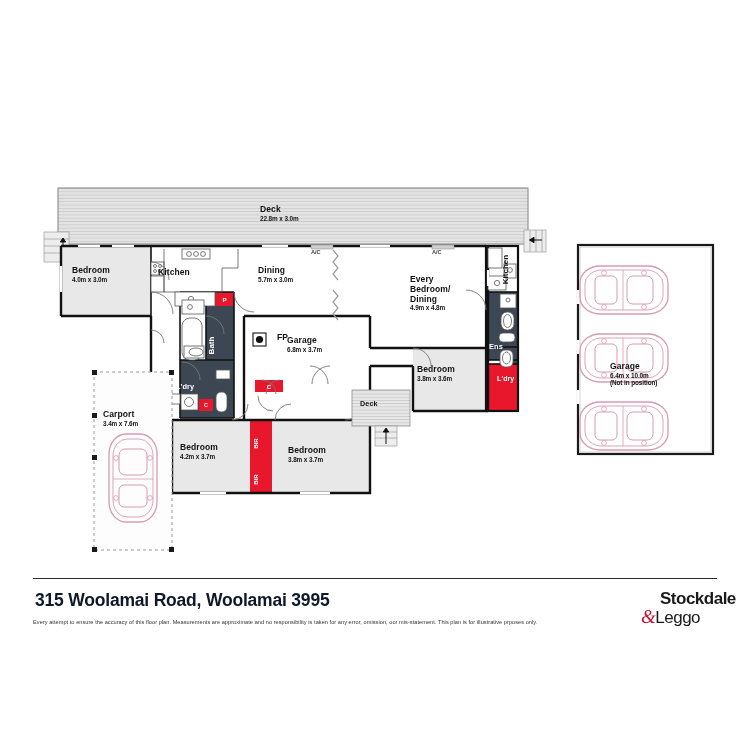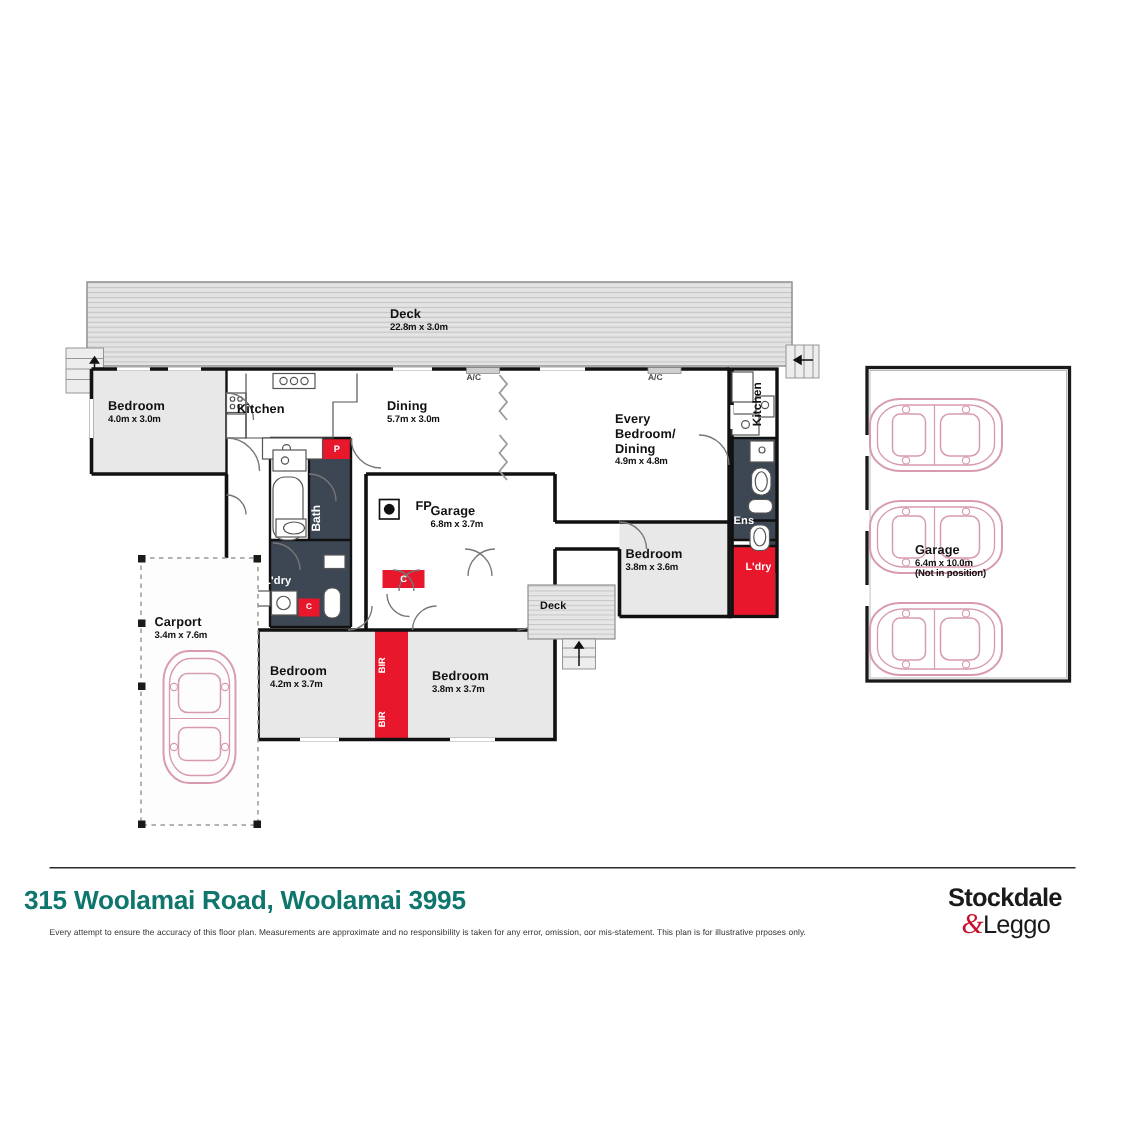--- a/index.html
+++ b/index.html
@@ -16,27 +16,27 @@
           color:#ffffff;font-weight:bold;font-size:6.2px;font-family:"Liberation Sans",sans-serif;}
 
   .vlabel{position:absolute;color:#111;font-weight:bold;font-size:8px;
           transform:rotate(-90deg);transform-origin:center center;white-space:nowrap;}
   .vtag{position:absolute;color:#fff;font-weight:bold;font-size:6.2px;
         transform:rotate(-90deg);transform-origin:center center;white-space:nowrap;}
 
   
   #footer{position:absolute;left:0;top:578px;width:750px;height:80px;}
   #rule{position:absolute;left:33px;top:0;width:684px;height:1.4px;background:#2b2b2b;}
-  #addr{position:absolute;left:16px;top:12px;font-size:17.5px;font-weight:bold;color:#0f766e;
+  #addr{position:absolute;left:35px;top:12px;font-size:17.5px;font-weight:bold;color:#0f172a;
         letter-spacing:-0.2px;font-family:"Liberation Sans",sans-serif;}
   #disc{position:absolute;left:33px;top:41px;width:620px;font-size:5.6px;color:#333;
         font-family:"Liberation Sans",sans-serif;letter-spacing:.05px;}
   #logo{position:absolute;left:632px;top:13px;width:95px;text-align:left;line-height:0.98;}
   #logo .l1{font-size:17px;font-weight:bold;color:#1a1a1a;letter-spacing:-0.5px;
-            font-family:"Liberation Sans",sans-serif;display:block;}
+            font-family:"Liberation Sans",sans-serif;display:block;margin-left:28px;}
   #logo .l2{font-size:17px;font-weight:normal;color:#1a1a1a;letter-spacing:-0.5px;
             font-family:"Liberation Sans",sans-serif;display:block;padding-left:9px;}
   #logo .amp{color:#c8102e;font-family:"Liberation Serif",serif;font-style:italic;font-size:19px;}
 </style>
 </head>
 <body>
 
 <svg id="plan" viewBox="0 0 750 750">
   <defs>
     <pattern id="deckLines" width="4" height="3.3" patternUnits="userSpaceOnUse">

